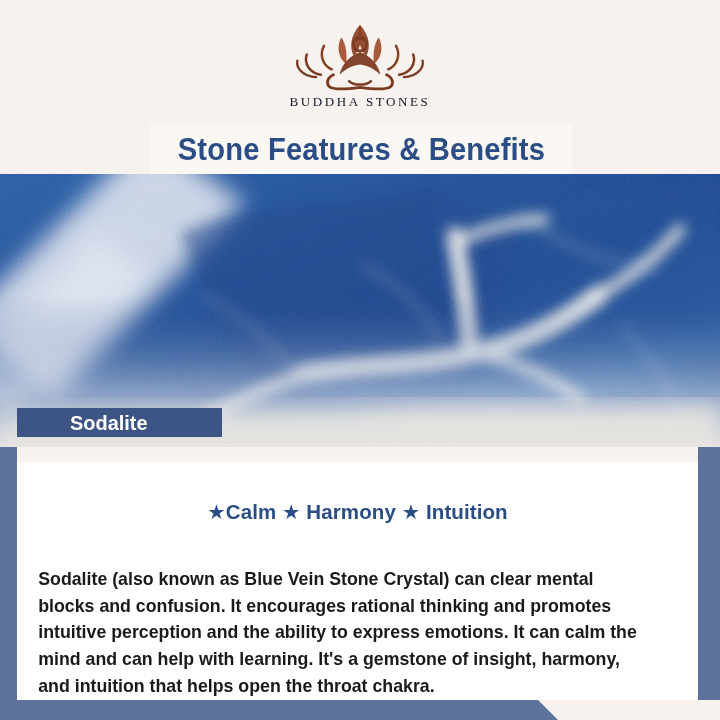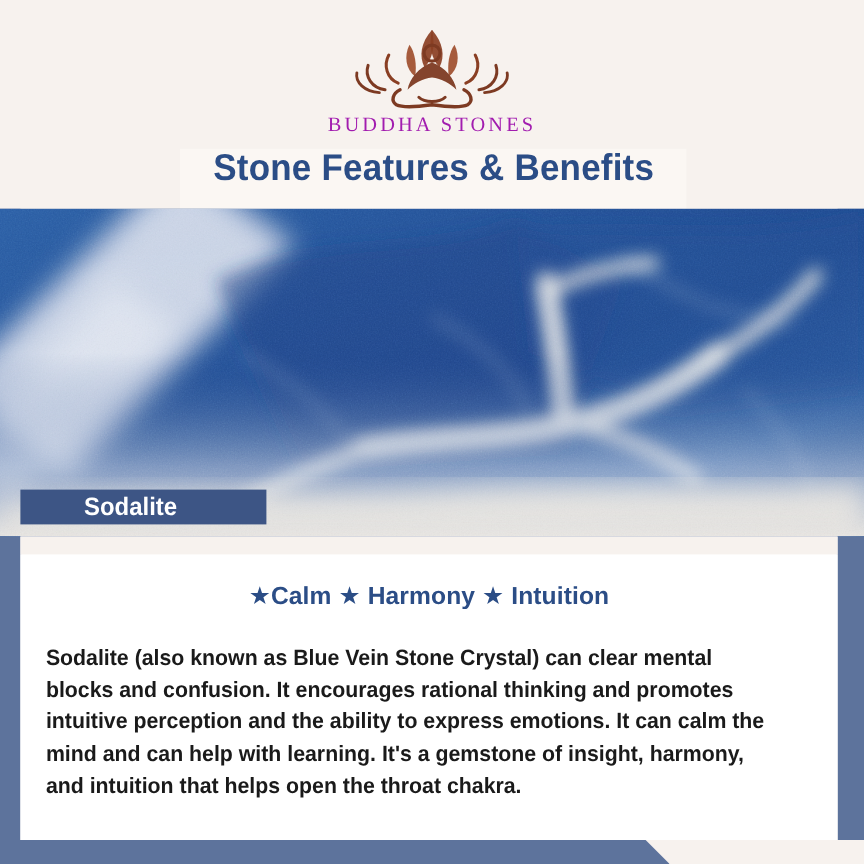--- a/index.html
+++ b/index.html
@@ -42,27 +42,27 @@
     background:#f7f2ee;
   }
   .logo-wrap{
     position:absolute;left:0;top:20px;width:720px;height:100px;
     display:flex;flex-direction:column;align-items:center;justify-content:flex-start;
   }
   .logo-mark{width:160px;height:72px;display:block;}
   .logo-word{
     margin-top:2px;
     font-family:"Liberation Serif","DejaVu Serif",serif;
-    font-size:17px;letter-spacing:2.6px;color:#a21caf;
+    font-size:13px;letter-spacing:2.6px;color:#0f172a;
     font-weight:400;
   }
   .title-banner{
     position:absolute;left:150px;top:124px;width:422px;height:50px;
     background:#fbf7f3;
-    display:flex;justify-content:center;
+    display:flex;align-items:center;justify-content:center;
   }
   .title-text{
     font-size:31px;font-weight:bold;color:#2b4d86;
     letter-spacing:.2px;line-height:1;
     transform:scaleX(.94);transform-origin:center;
     white-space:nowrap;
   }
 
   
   .photo{
@@ -86,21 +86,21 @@
   
   .cream-strip{
     position:absolute;left:17px;top:447px;right:22px;height:15px;
     background:#f7f2ee;
   }
   .content{
     position:absolute;left:17px;top:462px;right:22px;bottom:20px;
     background:#ffffff;
   }
   .keywords{
-    margin:0;padding:22px 0 0 0;text-align:center;
+    margin:16px;padding:22px 0 0 0;text-align:center;
     font-size:20.5px;font-weight:bold;color:#2b4d86;
     letter-spacing:.1px;white-space:nowrap;
   }
   .paragraph{
     margin:0;padding:26px 26px 0 22px;
     font-size:18.4px;line-height:1.45;
     color:#1a1a1a;font-weight:bold;
     text-align:left;
     transform:scaleX(.965);transform-origin:left top;
   }

